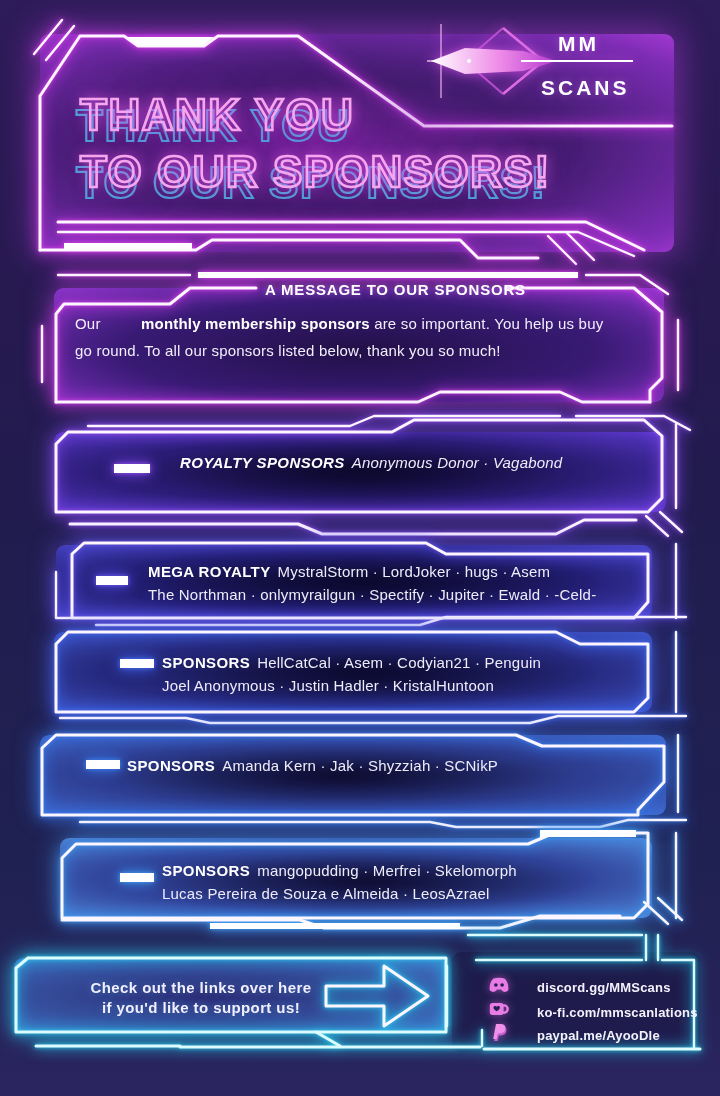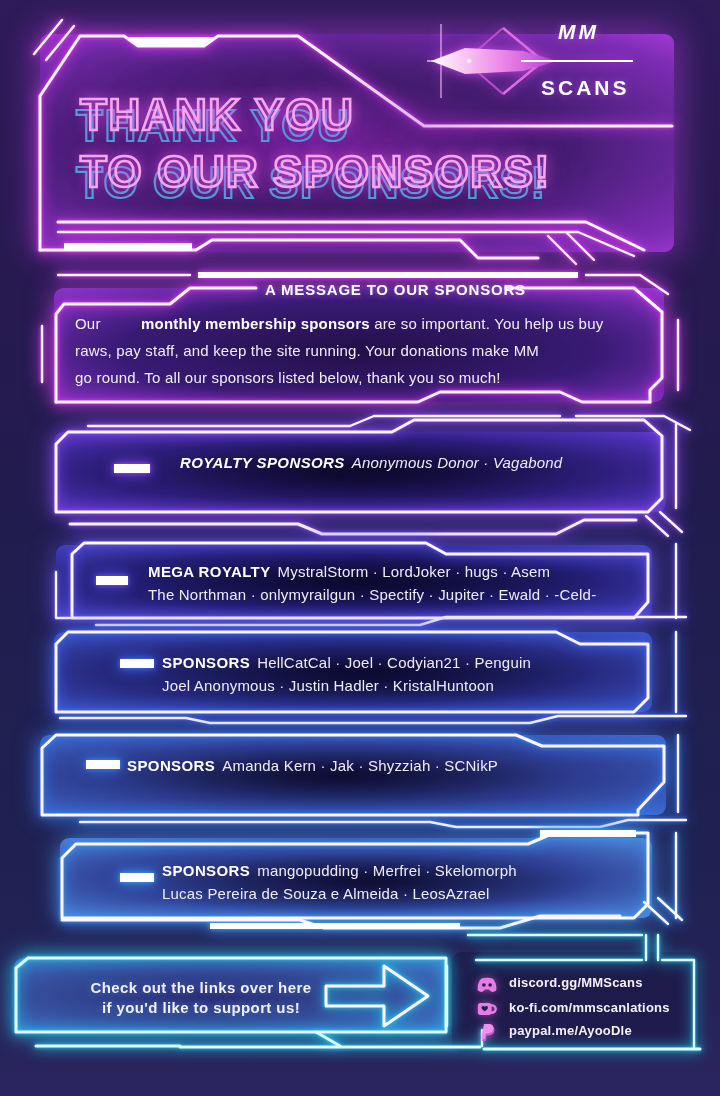--- a/index.html
+++ b/index.html
@@ -65,37 +65,37 @@
     background:radial-gradient(ellipse,rgba(160,44,200,.6),rgba(160,44,200,0) 70%);filter:blur(12px);}
   .title{position:absolute;left:80px;top:86px;font-weight:800;font-size:44px;line-height:57px;letter-spacing:1.5px;white-space:nowrap;}
   .title .tline{position:relative;display:block;height:57px;}
   .title .ghost{position:absolute;left:-4px;top:11px;color:transparent;-webkit-text-stroke:2.2px #49b4e4;opacity:.9;}
   .title .main{position:relative;color:transparent;-webkit-text-stroke:2.6px #f6a6ee;
     text-shadow:0 0 14px rgba(238,90,240,.8),0 0 36px rgba(204,64,232,.55);}
 
   
   .logo{position:absolute;left:425px;top:20px;width:280px;height:92px;}
   .logo .ltext{position:absolute;color:#fff;font-weight:800;letter-spacing:3px;font-size:21px;text-shadow:0 0 8px rgba(210,120,240,.45);}
-  .logo .mm{left:133px;top:0;font-style:italic;}
+  .logo .mm{left:133px;top:12px;}
   .logo .scans{left:116px;top:56px;}
 
   
   .msg-head{position:absolute;left:265px;top:9px;font-size:15px;font-weight:800;letter-spacing:.8px;color:#ffffff;text-shadow:0 0 6px rgba(230,140,250,.5);}
   .msg-body{position:absolute;left:75px;top:38px;font-size:15px;line-height:27px;color:#f2eefc;letter-spacing:.2px;}
   .msg-body b{color:#ffffff;font-weight:800;margin-left:36px;}
 
   
   .stext{position:absolute;font-size:15px;line-height:23px;color:#efecfa;letter-spacing:.2px;}
   .stext b{font-weight:800;color:#ffffff;letter-spacing:.4px;}
   .stext .names{margin-left:7px;}
   .stext p{margin:0;}
 
   
   .support{position:absolute;left:55px;top:48px;width:292px;text-align:center;font-size:15px;font-weight:800;line-height:20px;color:#f2eeff;letter-spacing:.4px;text-shadow:0 0 8px rgba(80,200,240,.4);}
-  .link-row{position:absolute;left:476px;display:flex;gap:11px;align-items:flex-start;height:20px;cursor:pointer;}
+  .link-row{position:absolute;left:488px;display:flex;gap:27px;align-items:flex-end;height:20px;cursor:pointer;}
   .link-row .ltxt{font-size:13px;font-weight:700;color:#f4f1fd;letter-spacing:.2px;}
   .licon{width:22px;height:20px;flex:0 0 auto;filter:drop-shadow(0 0 4px rgba(232,110,232,.6));}
 </style>
 </head>
 <body>
 
 <div id="poster">
 
   <div class="band band-a">
     <div class="boxbg bg-a"></div>
@@ -152,21 +152,20 @@
       <path class="thin" d="M586,3 H640 L668,22"></path>
       <path d="M56,130 V42 L64,32 H170 L190,16 H256"></path>
       <path d="M506,16 H634 L662,40 V106 L650,118 V130"></path>
       <path d="M56,130 H418 L440,120 H560 L582,130 H650"></path>
       <path class="thin" d="M42,54 V110"></path>
       <path class="thin" d="M678,48 V118"></path>
     </svg>
     <div class="msg-head">A MESSAGE TO OUR SPONSORS</div>
     <div class="msg-body">
       <div><span>Our </span><b>monthly membership sponsors</b><span> are so important. You help us buy</span></div>
-      <div>raws, pay staff, and keep the site running. Your donations make MM</div>
       <div>go round. To all our sponsors listed below, thank you so much!</div>
     </div>
   </div>
 
   <div class="band band-c">
     <div class="boxbg bg-c"></div>
     <div class="shade" style="left:150px;top:28px;width:430px;height:64px;"></div>
     <svg class="frame g-vio" width="720" height="126" viewBox="0 0 720 126">
       <path class="thin" d="M88,14 H350 L374,4 H560"></path>
       <path class="thin" d="M576,4 H664 L690,18"></path>
@@ -201,21 +200,21 @@
   <div class="band band-e">
     <div class="boxbg bg-e"></div>
     <div class="shade" style="left:150px;top:16px;width:440px;height:60px;"></div>
     <svg class="frame g-blu" width="720" height="96" viewBox="0 0 720 96">
       <path d="M56,84 V16 L68,4 H556 L580,16 H648 V70 L634,84 Z"></path>
       <rect class="fill" x="120" y="31" width="34" height="9"></rect>
       <path class="thin" d="M676,4 V84"></path>
       <path class="thin" d="M60,90 H186 L210,95 H530 L558,88 H686"></path>
     </svg>
     <div class="stext" style="left:162px;top:23px;">
-      <p><b>SPONSORS</b><span class="names">HellCatCal · Joel · Codyian21 · Penguin</span></p>
+      <p><b>SPONSORS</b><span class="names">HellCatCal · Asem · Codyian21 · Penguin</span></p>
       <p>Joel Anonymous · Justin Hadler · KristalHuntoon</p>
     </div>
   </div>
 
   <div class="band band-f">
     <div class="boxbg bg-f"></div>
     <div class="shade" style="left:110px;top:22px;width:460px;height:60px;"></div>
     <svg class="frame g-bl2" width="720" height="104" viewBox="0 0 720 104">
       <path d="M42,91 V24 L56,11 H516 L542,22 H664 V58 L638,86 V91 Z"></path>
       <rect class="fill" x="86" y="36" width="34" height="9"></rect>

